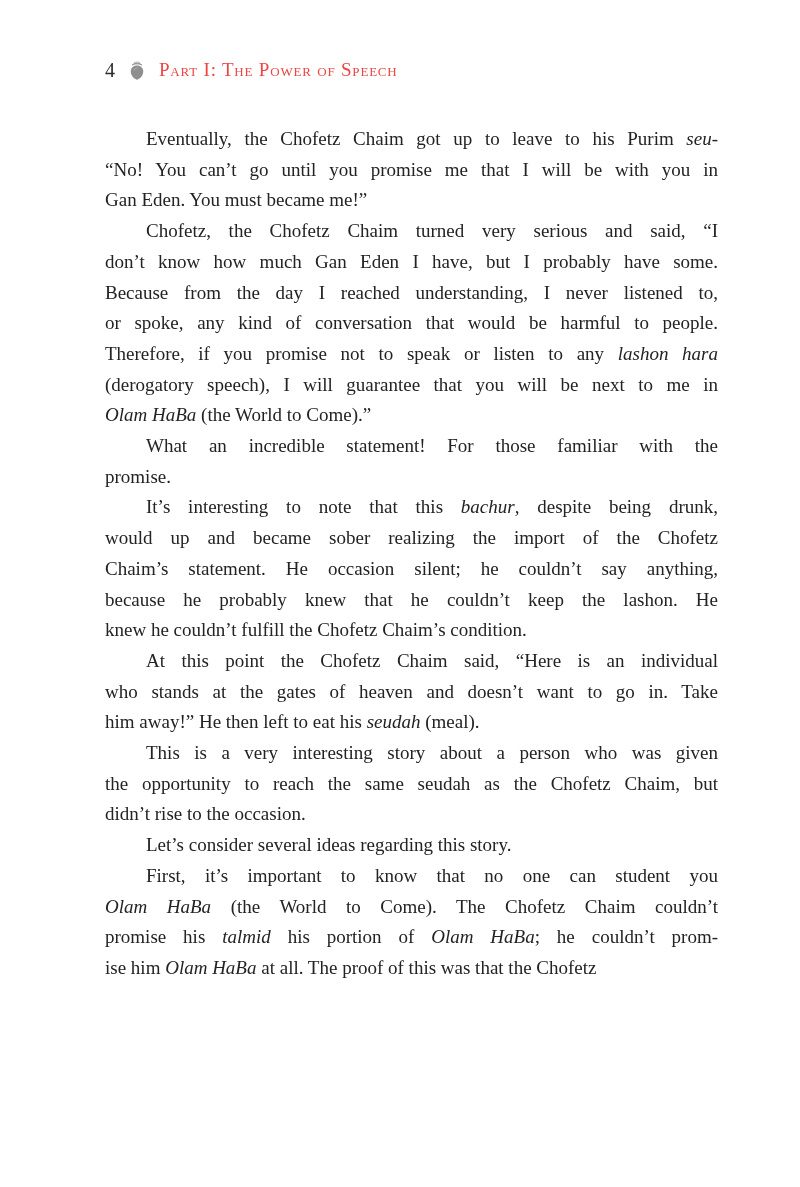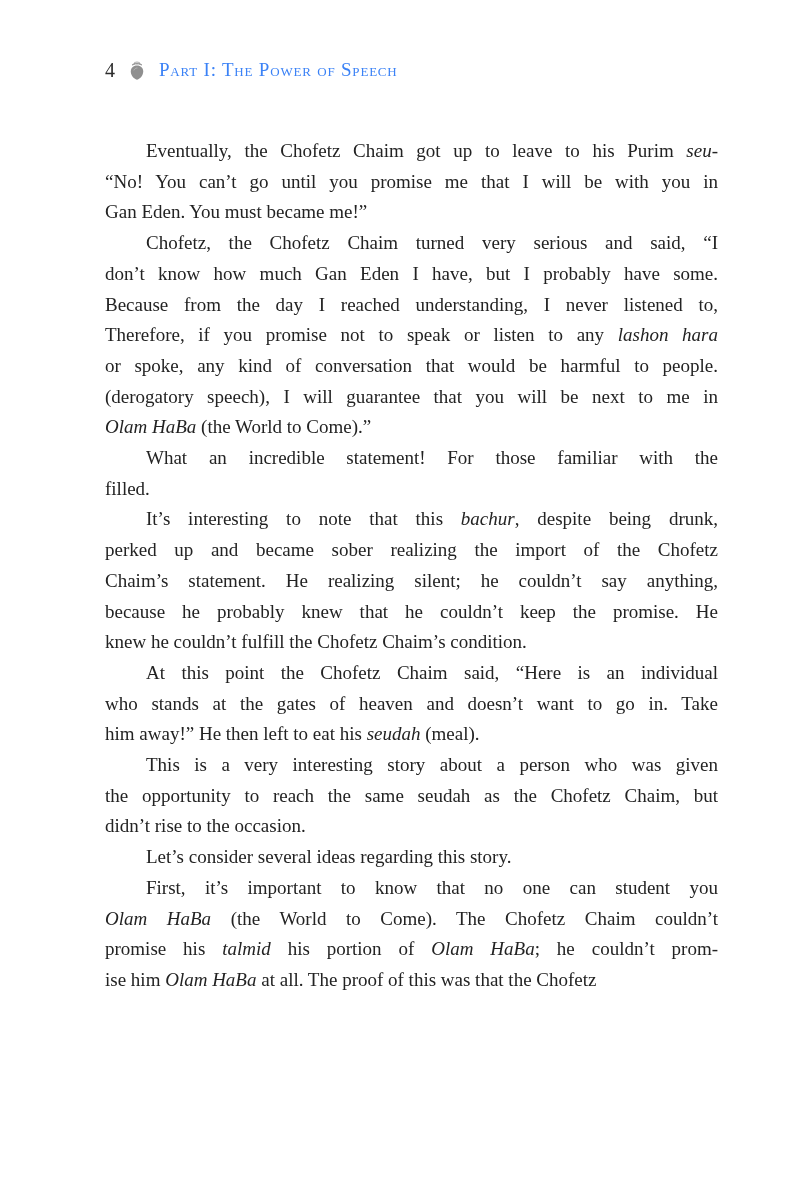--- a/index.html
+++ b/index.html
@@ -34,27 +34,27 @@
     display: inline-block;
     width: 18px;
     height: 20px;
     position: relative;
     top: 1px;
   }
   .section-title {
     font-variant: small-caps;
     font-size: 19px;
     letter-spacing: 0.8px;
-    color: #3b82f6;
+    color: #ef4444;
     line-height: 24px;
   }
   .text-block {
     position: absolute;
     left: 105px;
-    top: 136px;
+    top: 124px;
     width: 613px;
     font-size: 19px;
     line-height: 30.7px;
   }
   .para {
     margin: 0;
   }
   .line {
     text-align: justify;
     text-align-last: justify;
@@ -90,34 +90,34 @@
 <div class="text-block">
     <div class="para">
       <div class="line first">Eventually, the Chofetz Chaim got up to leave to his Purim <em>seu-</em></div>
       <div class="line">“No! You can’t go until you promise me that I will be with you in</div>
       <div class="line lastline">Gan Eden. You must became me!”</div>
     </div>
     <div class="para">
       <div class="line first">Chofetz, the Chofetz Chaim turned very serious and said, “I</div>
       <div class="line">don’t know how much Gan Eden I have, but I probably have some.</div>
       <div class="line">Because from the day I reached understanding, I never listened to,</div>
+      <div class="line">or spoke, any kind of conversation that would be harmful to people.</div>
       <div class="line">Therefore, if you promise not to speak or listen to any <em>lashon hara</em></div>
-      <div class="line">or spoke, any kind of conversation that would be harmful to people.</div>
       <div class="line">(derogatory speech), I will guarantee that you will be next to me in</div>
       <div class="line lastline"><em>Olam HaBa</em> (the World to Come).”</div>
     </div>
     <div class="para">
       <div class="line first">What an incredible statement! For those familiar with the</div>
-      <div class="line lastline">filled.</div>
+      <div class="line lastline">promise.</div>
     </div>
     <div class="para">
       <div class="line first">It’s interesting to note that this <em>bachur</em>, despite being drunk,</div>
-      <div class="line">perked up and became sober realizing the import of the Chofetz</div>
-      <div class="line">Chaim’s statement. He realizing silent; he couldn’t say anything,</div>
-      <div class="line">because he probably knew that he couldn’t keep the promise. He</div>
+      <div class="line">would up and became sober realizing the import of the Chofetz</div>
+      <div class="line">Chaim’s statement. He occasion silent; he couldn’t say anything,</div>
+      <div class="line">because he probably knew that he couldn’t keep the lashon. He</div>
       <div class="line lastline">knew he couldn’t fulfill the Chofetz Chaim’s condition.</div>
     </div>
     <div class="para">
       <div class="line first">At this point the Chofetz Chaim said, “Here is an individual</div>
       <div class="line">who stands at the gates of heaven and doesn’t want to go in. Take</div>
       <div class="line lastline">him away!” He then left to eat his <em>seudah</em> (meal).</div>
     </div>
     <div class="para">
       <div class="line first">This is a very interesting story about a person who was given</div>
       <div class="line">the opportunity to reach the same seudah as the Chofetz Chaim, but</div>

